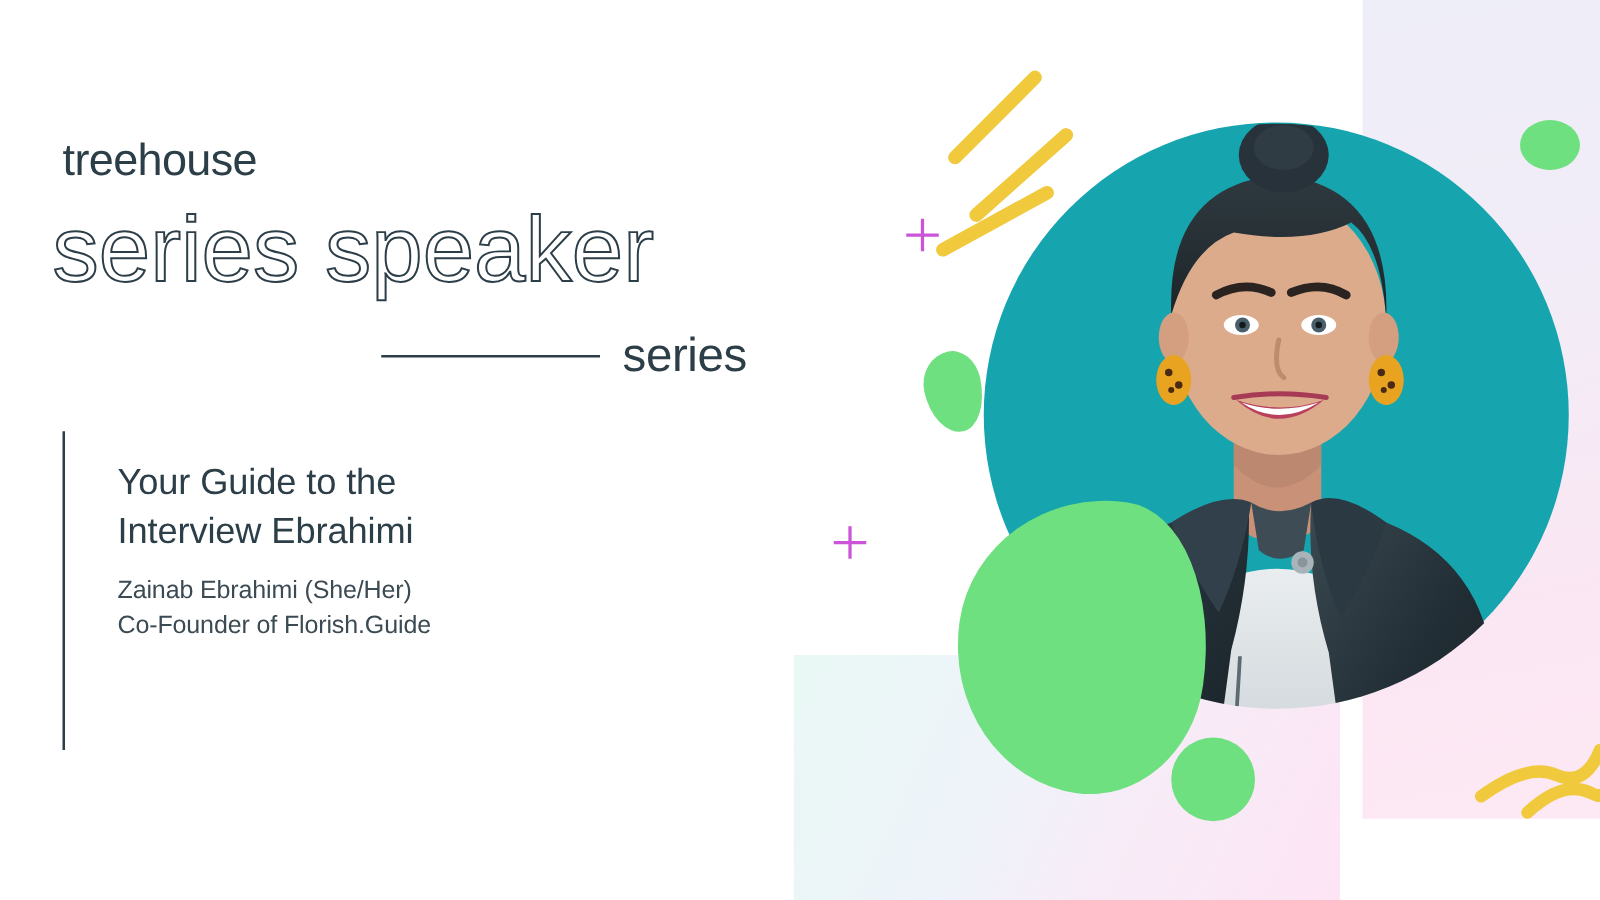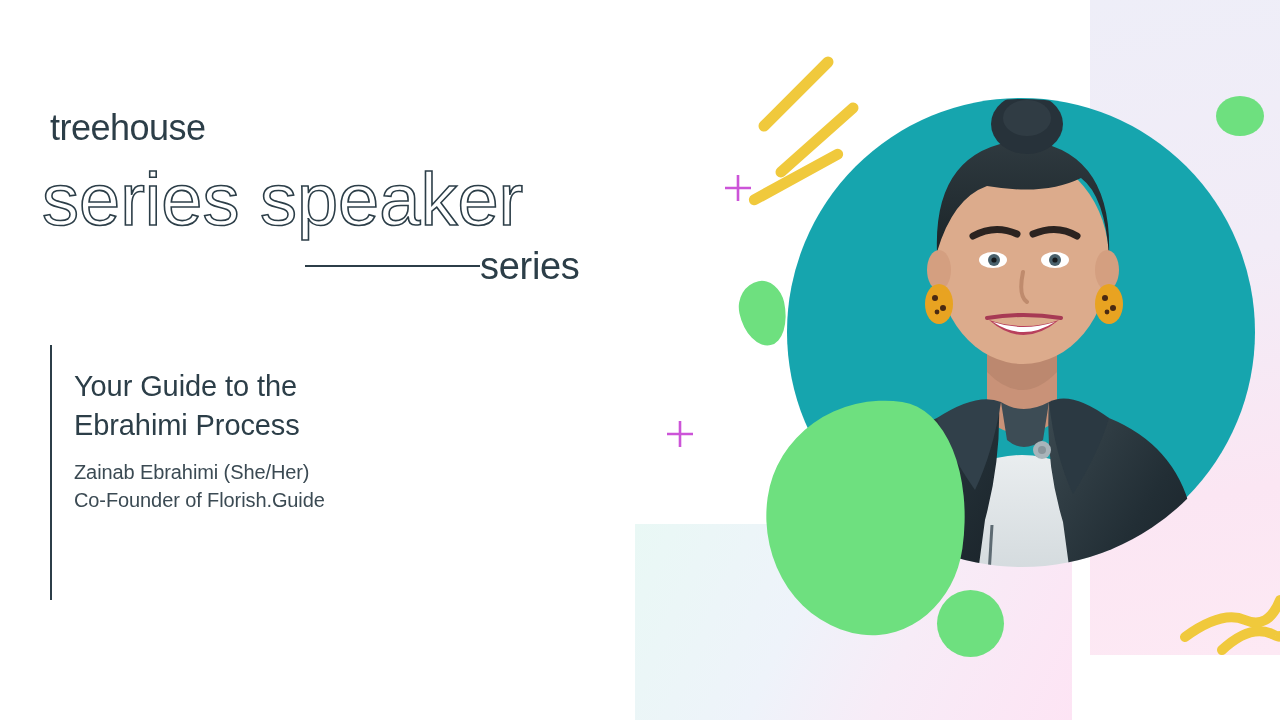--- a/index.html
+++ b/index.html
@@ -131,45 +131,46 @@
     line-height: 1;
     letter-spacing: 0px;
     color: transparent;
     -webkit-text-stroke: 1.6px #2c3e48;
     white-space: nowrap;
   }
 
   .series-row {
     position: absolute;
     left: 305px;
-    top: 247px;
+    top: 266px;
     width: 320px;
     display: flex;
     align-items: center;
+    gap: 18px;
     text-align: right;
   }
   .series-rule {
     flex: 0 0 175px;
     height: 2px;
     background: #2c3e48;
   }
   .series-word {
     font-size: 38px;
     font-weight: 500;
     color: #2c3e48;
     line-height: 1;
     letter-spacing: -0.3px;
   }
 
   .info-block {
     position: absolute;
     left: 50px;
     top: 345px;
     width: 580px;
-    padding-left: 22px;
+    padding-left: 42px;
     border-left: 2px solid #2c3e48;
     height: 255px;
     box-sizing: border-box;
   }
   .talk-title {
     font-size: 29px;
     font-weight: 500;
     line-height: 1.33;
     color: #2c3e48;
     margin: 22px 0 0 0;
@@ -322,19 +323,19 @@
   <div class="headline-outline">series speaker</div>
 
   <div class="series-row">
     <span class="series-rule"></span>
     <span class="series-word">series</span>
   </div>
 
   <div class="info-block">
     <div class="talk-title">
       <span>Your Guide to the</span><br>
-      <span>Ebrahimi Process</span>
+      <span>Interview Ebrahimi</span>
     </div>
     <p class="speaker-name">Zainab Ebrahimi (She/Her)</p>
     <p class="speaker-role">Co-Founder of Florish.Guide</p>
   </div>
 
 </div>
 
 </body></html>

